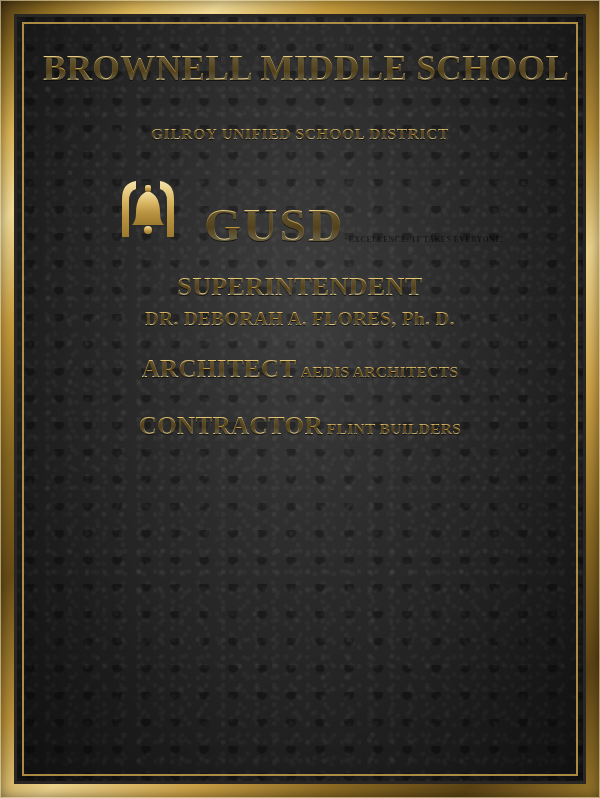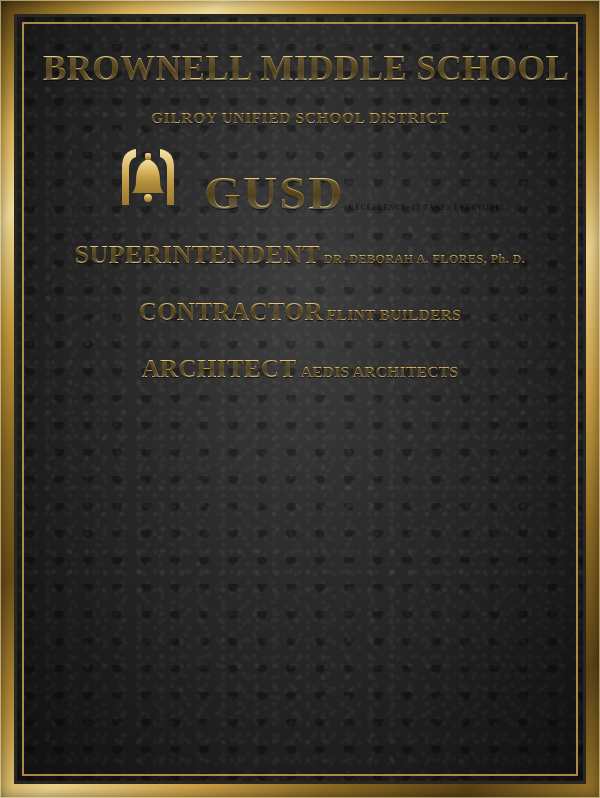--- a/index.html
+++ b/index.html
@@ -110,21 +110,21 @@
     font-weight: bold;
     letter-spacing: 0.5px;
     line-height: 1.05;
     margin: 0 0 21px 0;
     white-space: nowrap;
   }
   .subtitle {
     font-size: 15.5px;
     font-weight: bold;
     letter-spacing: 0.6px;
-    margin: 0;
+    margin: 16px;
   }
 
   
   .logo-wrap {
     margin: 18px 0 6px 0;
     line-height: 0;
   }
   .logo-letters {
     font-size: 47px;
     font-weight: bold;
@@ -150,21 +150,21 @@
     margin-bottom: 5px;
   }
   .section-head.sm { font-size: 25px; }
   .name {
     font-size: 16.5px;
     font-weight: bold;
     letter-spacing: 0.3px;
     line-height: 1.32;
   }
   .name.small { font-size: 15.5px; }
-  .name.xsmall { font-size: 12px; letter-spacing: 0.5px; }
+  .name.xsmall { font-size: 19px; letter-spacing: 0.5px; }
 
   .dedication {
     margin-top: 27px;
     font-size: 27px;
     font-weight: bold;
     letter-spacing: 0.3px;
   }
 </style>
 </head>
 <body>
@@ -204,26 +204,26 @@
       
 
       
       <div class="section">
         <div class="section-head gold">SUPERINTENDENT</div>
         <div class="name xsmall gold">DR. DEBORAH A. FLORES, Ph. D.</div>
       </div>
 
       
       <div class="section">
+        <div class="section-head sm gold">ARCHITECT</div>
+        <div class="name small gold">AEDIS ARCHITECTS</div>
+      </div>
+
+      
+      <div class="section">
         <div class="section-head sm gold">CONTRACTOR</div>
         <div class="name small gold">FLINT BUILDERS</div>
-      </div>
-
-      
-      <div class="section">
-        <div class="section-head sm gold">ARCHITECT</div>
-        <div class="name small gold">AEDIS ARCHITECTS</div>
       </div>
 
 
     </div>
   </div>
 </div>
 
 </body></html>

